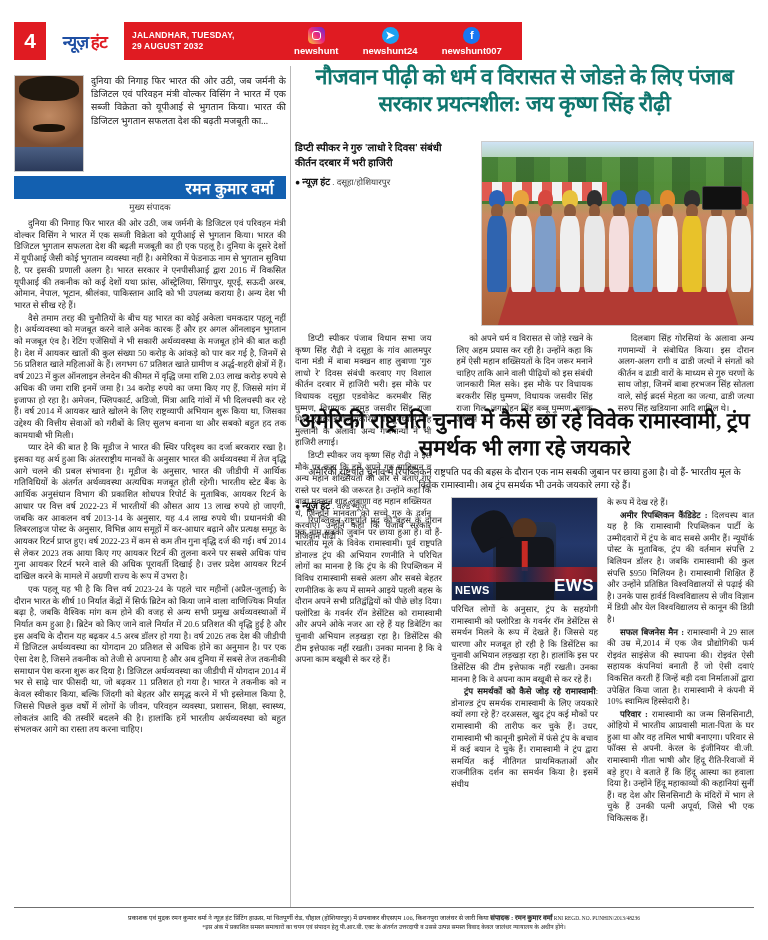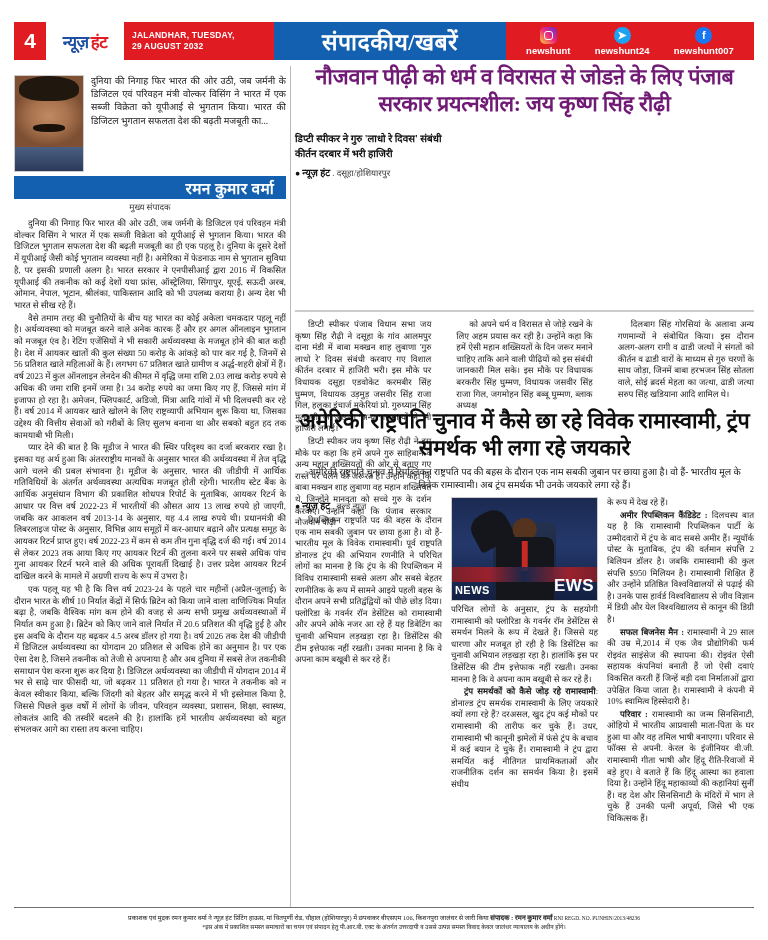--- a/index.html
+++ b/index.html
@@ -212,28 +212,27 @@
     position: absolute;
     left: 295px;
     top: 64px;
     width: 459px;
   }
   .main-head {
     font-size: 21.5px;
     line-height: 27px;
     font-weight: bold;
     text-align: center;
-    color: #701a75;
+    color: #0f766e;
     letter-spacing: -0.2px;
   }
   .subhead-row {
-    margin-top: 14px;
-    display: flex;
-    gap: 12px;
-    flex-direction: column;
+    margin-top: 23px;
+    display: flex;
+    gap: 20px;
   }
   .sub-left { width: 166px; flex: 0 0 166px; }
   .sub-kicker {
     font-size: 10px;
     line-height: 14.5px;
     font-weight: bold;
     color: #111;
   }
   .byline {
     margin-top: 5px;
@@ -367,21 +366,20 @@
   <div class="masthead">
     <div class="mh-pagenum">4</div>
     <div class="mh-logo">
       <span class="l1">न्यूज़</span>
         <span class="l2">हंट</span>
     </div>
     <div class="mh-date">
       <span>JALANDHAR, TUESDAY,</span>
       <span>29 AUGUST 2032</span>
     </div>
-    <div class="mh-section">संपादकीय/खबरें</div>
     <div class="mh-social">
       <div class="soc">
         <span class="soc-ic soc-ig">
             <span class="ring"></span>
           </span>
         <span class="soc-lbl">newshunt</span>
       </div>
       <div class="soc">
         <span class="soc-ic soc-tw">➤</span>
         <span class="soc-lbl">newshunt24</span>

